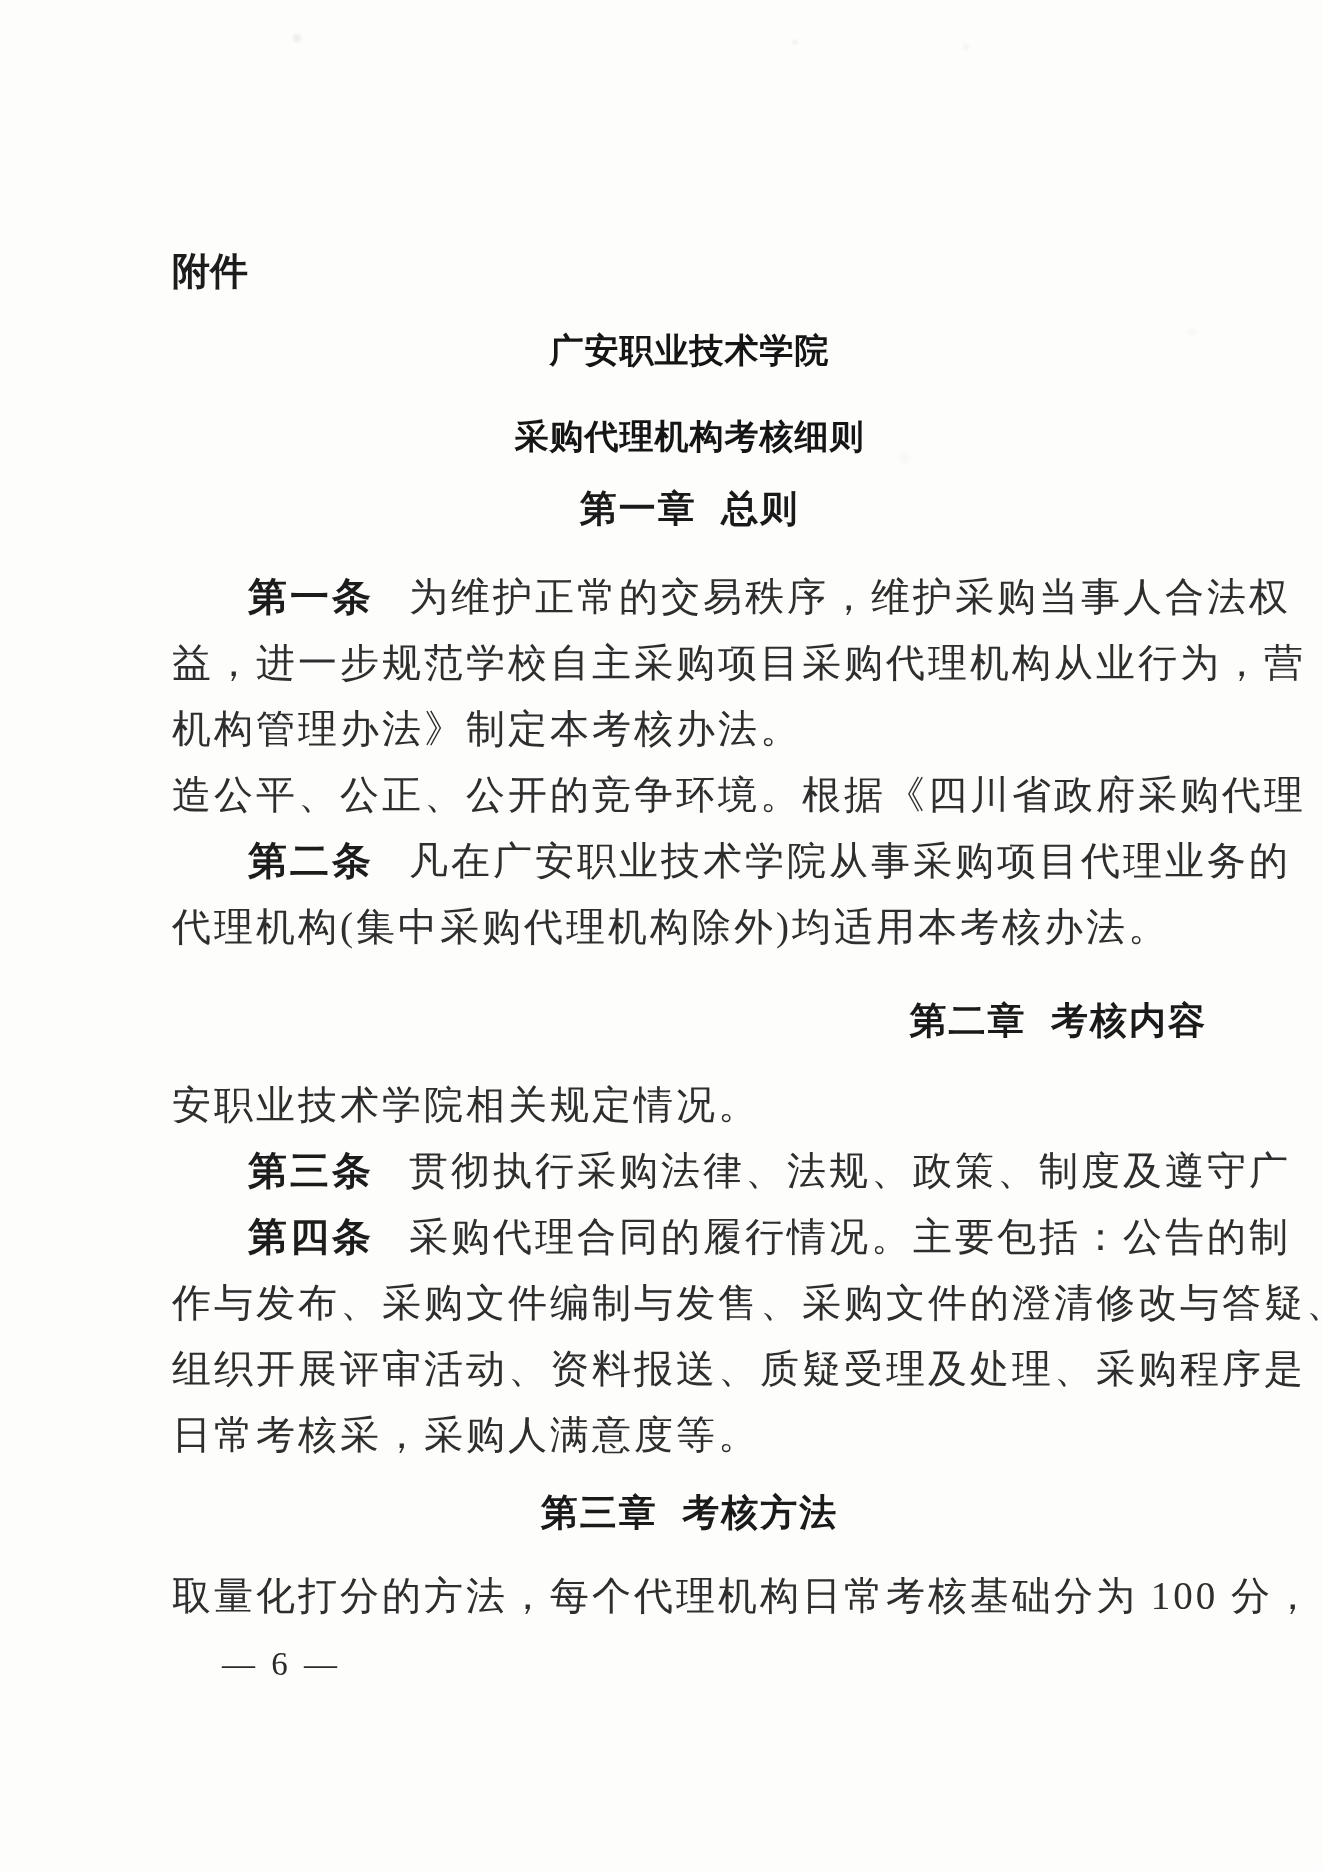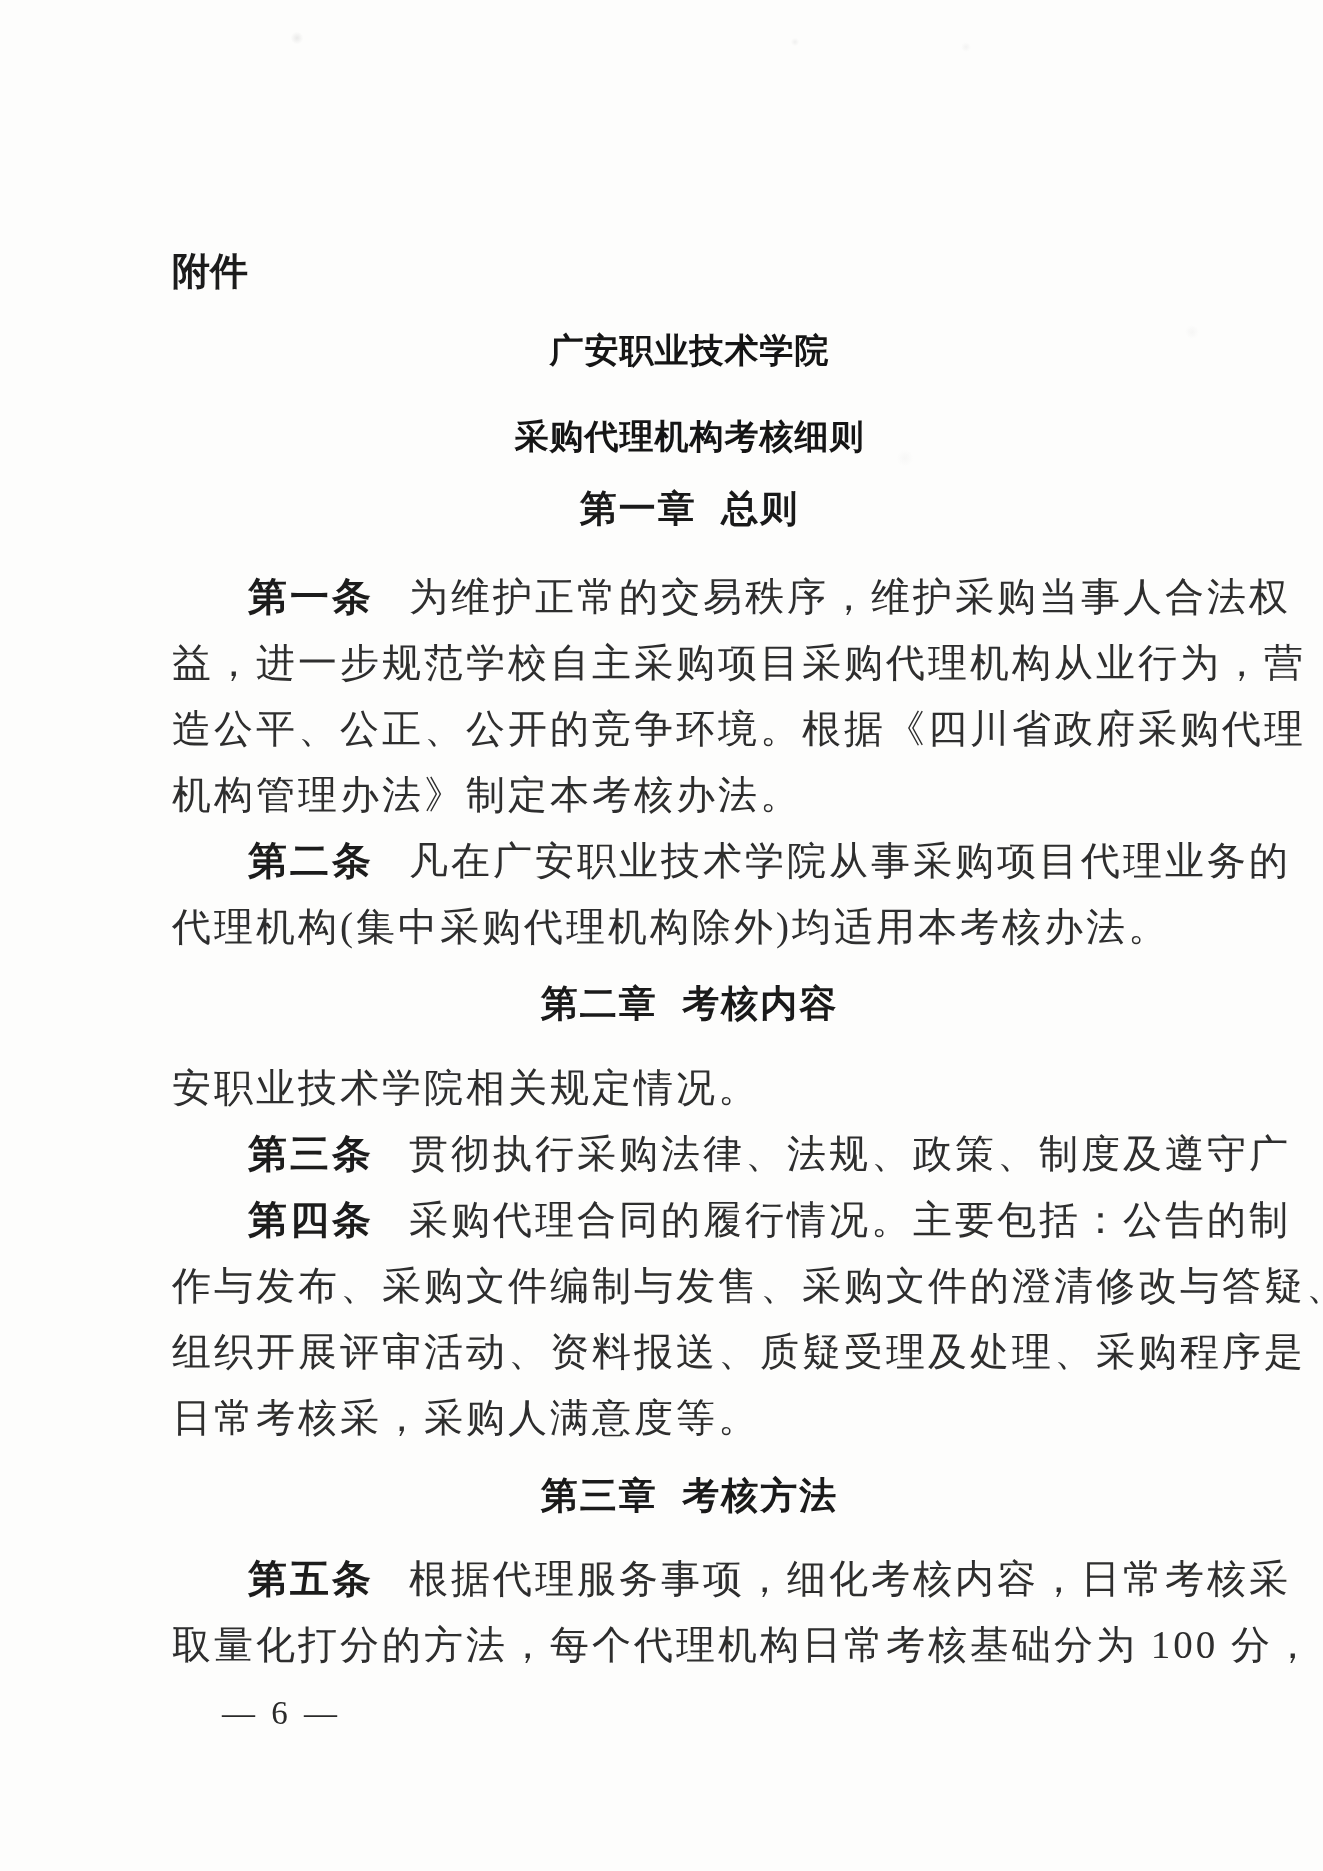--- a/index.html
+++ b/index.html
@@ -52,21 +52,21 @@
     font-weight: bold;
     font-size: 37px;
     line-height: 37px;
     text-align: center;
     color: #1a1a1a;
     white-space: pre;
     letter-spacing: 2px;
     margin: 0;
   }
   .chapter.ch1 { margin-top: 10px; }
-  .chapter.ch2 { margin-top: 25px; }
+  .chapter.ch2 { margin-top: 42px; text-align: right; }
   .chapter.ch3 { margin-top: 26px; }
 
   
   .para { margin: 0; }
   .para.p-first-1 { margin-top: 37px; }
   .para.p-first-2 { margin-top: 33px; }
   .para.p-first-3 { margin-top: 32px; }
 
   .ln {
     display: block;
@@ -104,22 +104,22 @@
     <div class="doc-title">
       <div>广安职业技术学院</div>
       <div>采购代理机构考核细则</div>
     </div>
 
     <div class="chapter ch1">第一章  总则</div>
 
     <div class="para p-first-1">
       <span class="ln first"><b class="term">第一条</b><span>为维护正常的交易秩序，维护采购当事人合法权</span></span>
       <span class="ln">益，进一步规范学校自主采购项目采购代理机构从业行为，营</span>
+      <span class="ln">机构管理办法》制定本考核办法。</span>
       <span class="ln">造公平、公正、公开的竞争环境。根据《四川省政府采购代理</span>
-      <span class="ln">机构管理办法》制定本考核办法。</span>
     </div>
 
     <div class="para">
       <span class="ln first"><b class="term">第二条</b><span>凡在广安职业技术学院从事采购项目代理业务的</span></span>
       <span class="ln">代理机构(集中采购代理机构除外)均适用本考核办法。</span>
     </div>
 
     <div class="chapter ch2">第二章  考核内容</div>
 
     <div class="para p-first-2">
@@ -130,20 +130,19 @@
     <div class="para">
       <span class="ln first"><b class="term">第四条</b><span>采购代理合同的履行情况。主要包括：公告的制</span></span>
       <span class="ln">作与发布、采购文件编制与发售、采购文件的澄清修改与答疑、</span>
       <span class="ln">组织开展评审活动、资料报送、质疑受理及处理、采购程序是</span>
       <span class="ln">日常考核采，采购人满意度等。</span>
     </div>
 
     <div class="chapter ch3">第三章  考核方法</div>
 
     <div class="para p-first-3">
-      <span class="ln first"><b class="term">第五条</b><span>根据代理服务事项，细化考核内容，日常考核采</span></span>
       <span class="ln">取量化打分的方法，每个代理机构日常考核基础分为 100 分，</span>
     </div>
 
     <div class="pagenum">— 6 —</div>
 
   </div>
 </div>
 
 </body></html>

